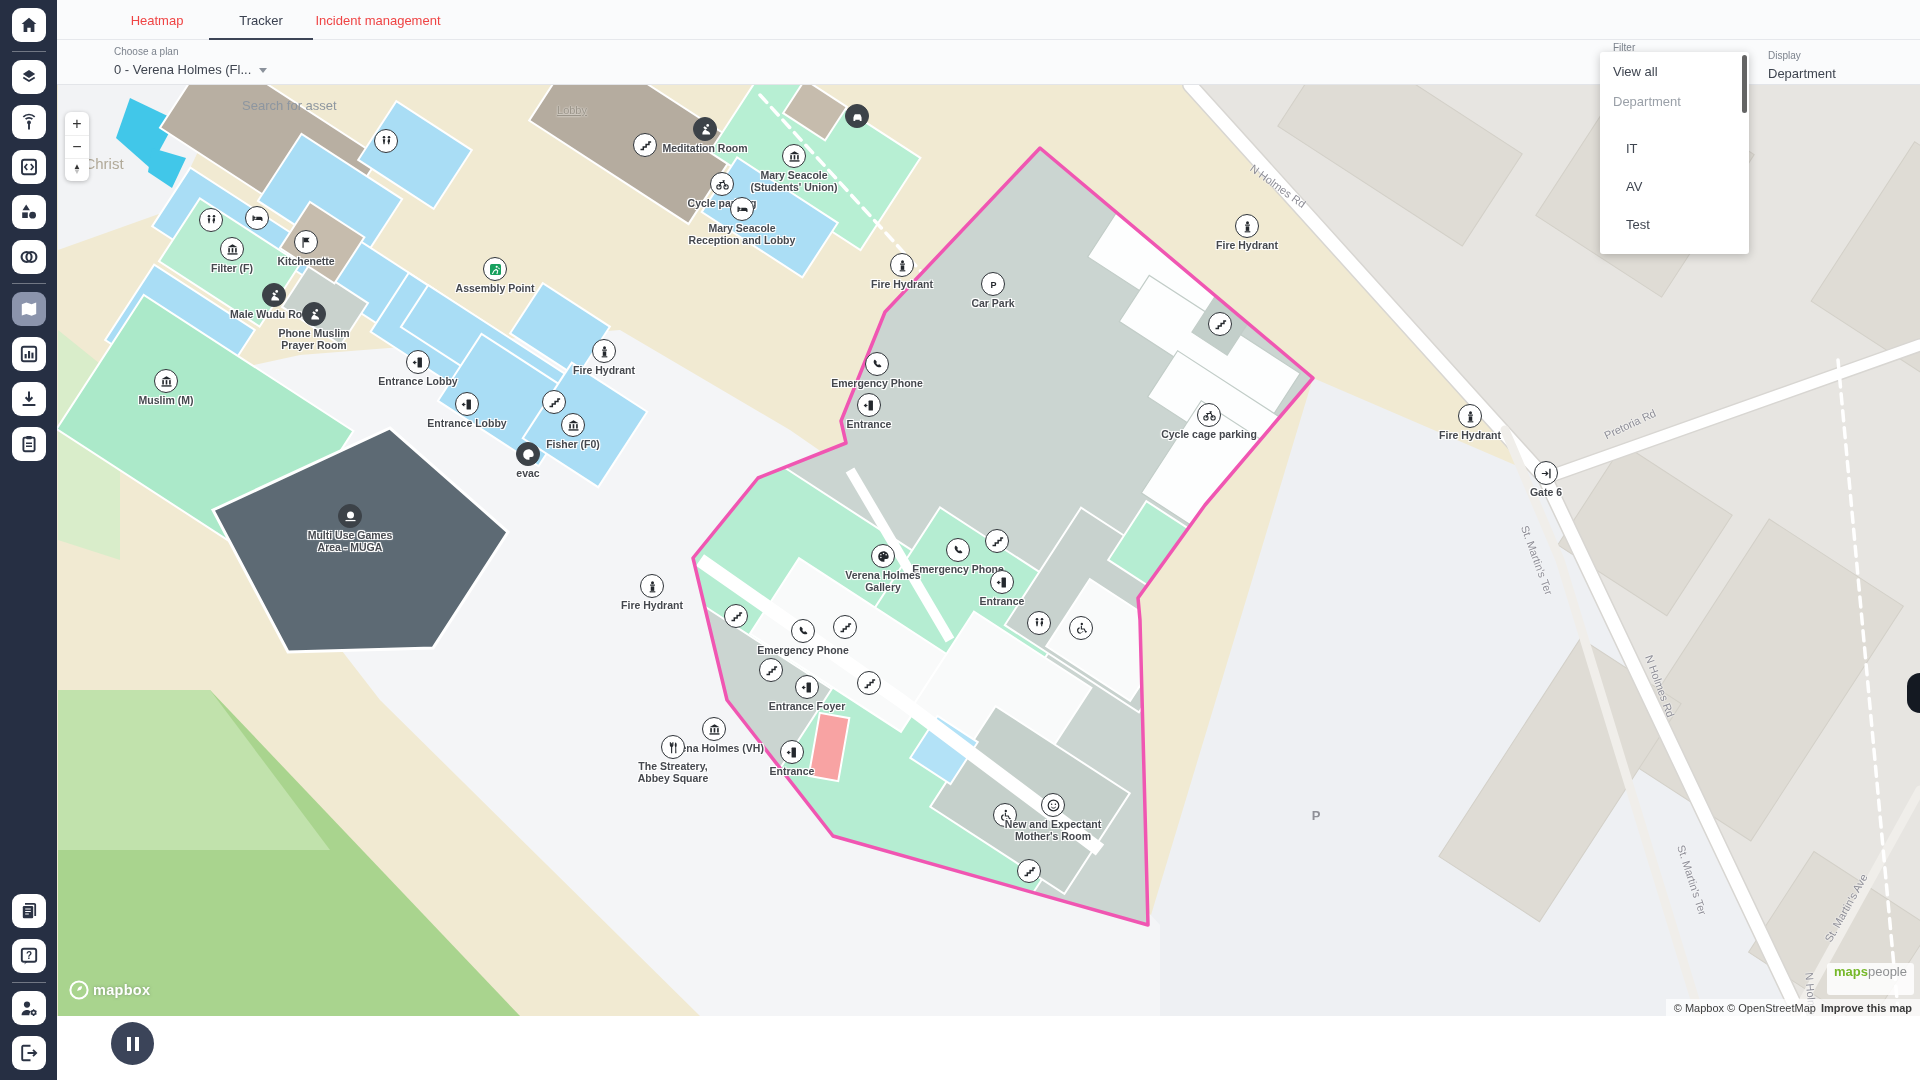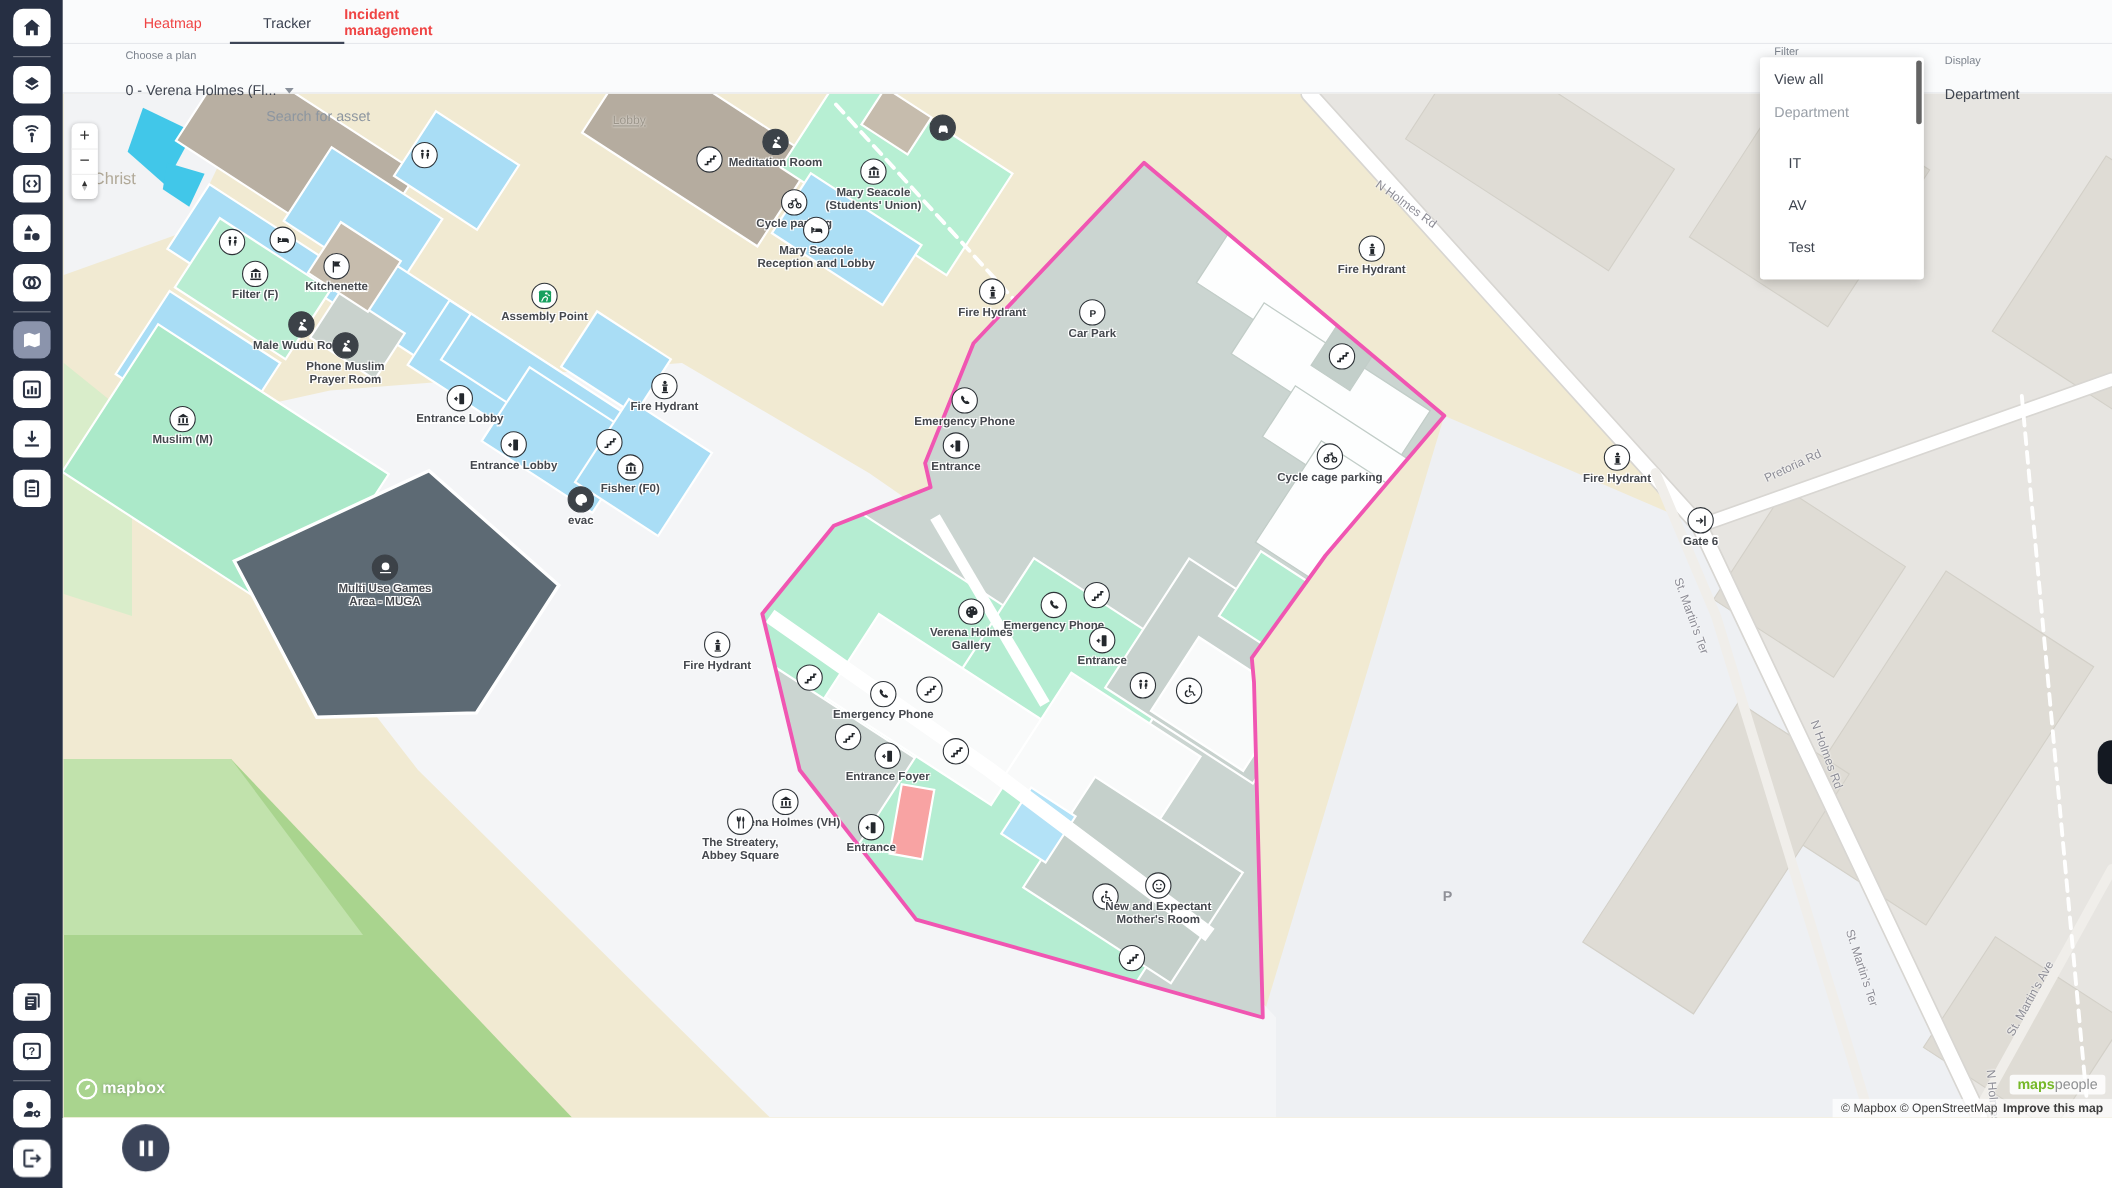--- a/index.html
+++ b/index.html
@@ -23,21 +23,21 @@
   #tab-bar { position:absolute; left:57px; top:0; right:0; height:40px; background:#fafbfc;
              border-bottom:1px solid #e6e8ec; z-index:20; display:flex; padding-left:48px; }
   .tab { height:40px; display:flex; align-items:center; justify-content:center;
          font-size:13px; color:#ef4444; cursor:pointer; position:relative; }
   .tab.active { color:#3a4150; }
   .tab.active::after { content:""; position:absolute; left:0; right:0; bottom:0; height:2px; background:#3d4557; }
 
   #toolbar { position:absolute; left:57px; top:40px; right:0; height:45px; background:#fafbfc;
              border-bottom:1px solid #e3e5e9; z-index:19; }
   .tb-label { position:absolute; font-size:10px; color:#7c838d; }
-  .tb-value { position:absolute; font-size:13px; color:#3f4550; cursor:pointer;margin-top:12px; }
+  .tb-value { position:absolute; font-size:13px; color:#3f4550; cursor:pointer; }
   .caret { display:inline-block; width:0; height:0; border-left:4px solid transparent;
            border-right:4px solid transparent; border-top:5px solid #8a919b; margin-left:8px;
            vertical-align:middle; }
   #asset-search { position:absolute; left:185px; top:58px; width:300px; border:none; outline:none;
                   background:transparent; font-size:13px; color:#3f4550;
                   font-family:"Liberation Sans",sans-serif; }
   #asset-search::placeholder { color:#8d96a0; }
 
   
   #filter-menu { position:absolute; left:1600px; top:52px; width:149px; background:#fff;
@@ -83,21 +83,21 @@
 
   
   #edge-pill { position:absolute; right:0; top:588px; width:13px; height:40px; background:#141922;
                border-radius:20px 0 0 20px; z-index:12; cursor:pointer; }
 
   
   #attrib { position:absolute; right:0; bottom:0; height:17px; background:rgba(255,255,255,.7);
             display:flex; align-items:center; padding:0 8px; font-size:11px; color:#3c3c3c; z-index:11; }
   #attrib b { margin-left:5px; }
   #mp-logo { position:absolute; right:6px; bottom:21px; background:rgba(255,255,255,.85); border-radius:3px;
-             padding:1px 7px 2px; font-size:13px; z-index:11; cursor:pointer; }
+             padding:1px 7px 16px; font-size:13px; z-index:11; cursor:pointer; }
   #mp-logo .g { color:#76b829; font-weight:bold; } #mp-logo .p { color:#8f9193; }
   #mb-logo { position:absolute; left:12px; bottom:16px; z-index:11; display:flex; align-items:center;
              color:#fff; font-weight:bold; font-size:14.5px; letter-spacing:.3px; cursor:pointer;
              text-shadow:0 0 3px rgba(90,110,90,.6); }
   #mb-logo svg { width:20px; height:20px; margin-right:4px; }
 
   
   #playbar { position:absolute; left:57px; right:0; bottom:0; height:64px; background:#fff; z-index:40; }
   .pb-btn { position:absolute; border-radius:50%; background:#8e99b5; color:#fff; display:flex;
             align-items:center; justify-content:center; cursor:pointer; }
@@ -216,21 +216,21 @@
           <path d="M11.5 2.8H4.2a1 1 0 00-1 1v12.4a1 1 0 001 1h7.3" fill="none" stroke="currentColor" stroke-width="1.9"></path>
           <path d="M8.5 10h8.3M14 6.8l3.2 3.2L14 13.2" fill="none" stroke="currentColor" stroke-width="1.8"></path>
         </svg>
       </div>
     </div>
 </nav>
 
 <div id="tab-bar">
     <div class="tab" style="width: 104px;">Heatmap</div>
     <div class="tab active" style="width: 104px;">Tracker</div>
-    <div class="tab" style="width: 130px; font-weight: bold;">Incident management</div>
+    <div class="tab" style="width: 130px;">Incident management</div>
   </div>
 
 <div id="toolbar">
   <div class="tb-label" style="left:57px;top:6px">Choose a plan</div>
   <div class="tb-value" style="left:57px;top:22px">
     <span>0 - Verena Holmes (Fl...</span><span class="caret"></span>
   </div>
   <input id="asset-search" placeholder="Search for asset" style="">
   <div class="tb-label" style="left:1556px;top:2px">Filter</div>
   <div class="tb-label" style="left:1711px;top:10px">Display</div>

